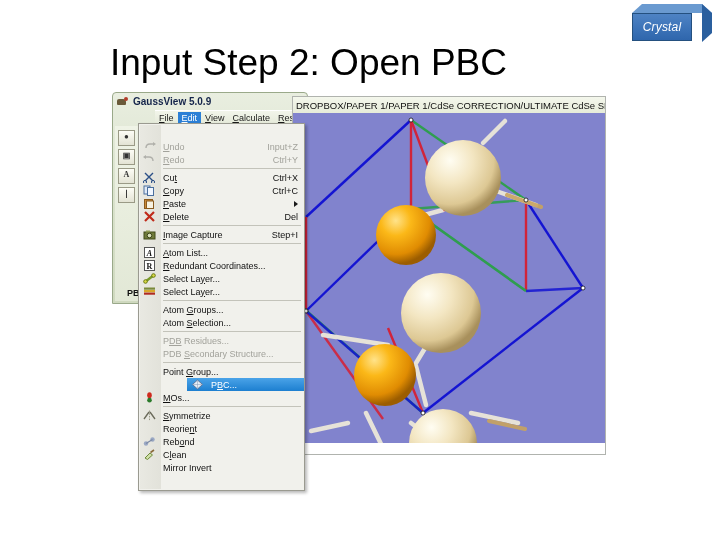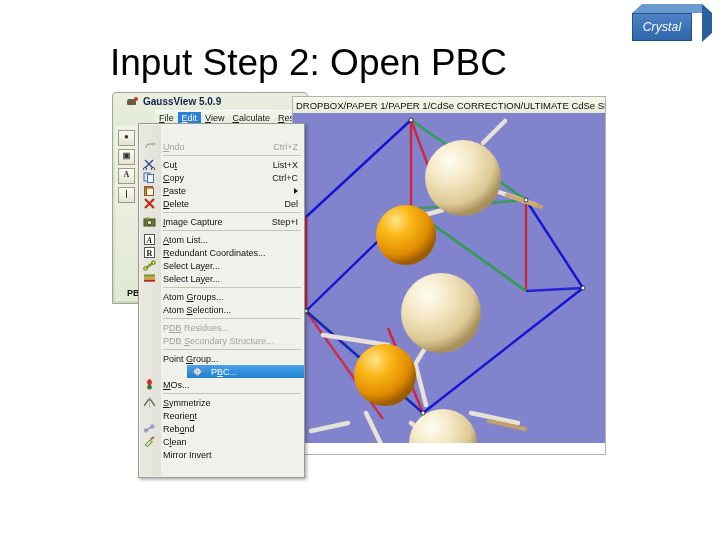--- a/index.html
+++ b/index.html
@@ -97,21 +97,21 @@
     box-sizing: border-box;
     overflow: hidden;
   }
   #gv-titlebar {
     position: absolute;
     left: 0; top: 0;
     height: 17px;
     width: 100%;
     display: flex;
     align-items: center;
-    padding-left: 14px;
+    padding-left: 4px;
     box-sizing: border-box;
   }
   #gv-titlebar .app-icon {
     width: 12px; height: 12px;
     margin-right: 4px;
     position: relative;
     flex: none;
   }
   #gv-titlebar .app-icon::before {
     content: "";
@@ -443,34 +443,42 @@
 
   <div id="edit-menu">
     <div class="gutter"></div>
 
     <div class="menu-row disabled">
       <svg class="menu-ico" viewBox="0 0 13 11">
           <path d="M3 7 Q3 3 7 3 L10 3" fill="none" stroke="#b0b0aa" stroke-width="1.4"></path>
           <path d="M10 1 l3 2 -3 2z" fill="#b0b0aa"></path>
         </svg>
       <span class="label"><u>U</u>ndo</span>
-      <span class="accel">Ctrl+Z</span>
-    </div>
-
+      <span class="accel">Input+Z</span>
+    </div>
+
+    <div class="menu-row disabled">
+      <svg class="menu-ico" viewBox="0 0 13 11">
+          <path d="M10 7 Q10 3 6 3 L3 3" fill="none" stroke="#b0b0aa" stroke-width="1.4"></path>
+          <path d="M3 1 l-3 2 3 2z" fill="#b0b0aa"></path>
+        </svg>
+      <span class="label"><u>R</u>edo</span>
+      <span class="accel">Ctrl+Y</span>
+    </div>
 
     <div class="menu-sep"></div>
 
     <div class="menu-row">
       <svg class="menu-ico" viewBox="0 0 13 11">
           <path d="M2 1 L10 9 M10 1 L2 9" stroke="#2b4f86" stroke-width="1.4" fill="none"></path>
           <circle cx="2" cy="10" r="1.6" fill="none" stroke="#2b4f86"></circle>
           <circle cx="10" cy="10" r="1.6" fill="none" stroke="#2b4f86"></circle>
         </svg>
       <span class="label">Cu<u>t</u></span>
-      <span class="accel">List+X</span>
+      <span class="accel">Ctrl+X</span>
     </div>
 
     <div class="menu-row">
       <svg class="menu-ico" viewBox="0 0 13 11">
           <rect x="1" y="1" width="6" height="8" fill="#dfe9f7" stroke="#4a6f9e"></rect>
           <rect x="4.5" y="2.5" width="6" height="8" fill="#f0f6ff" stroke="#4a6f9e"></rect>
         </svg>
       <span class="label"><u>C</u>opy</span>
       <span class="accel">Ctrl+C</span>
     </div>

